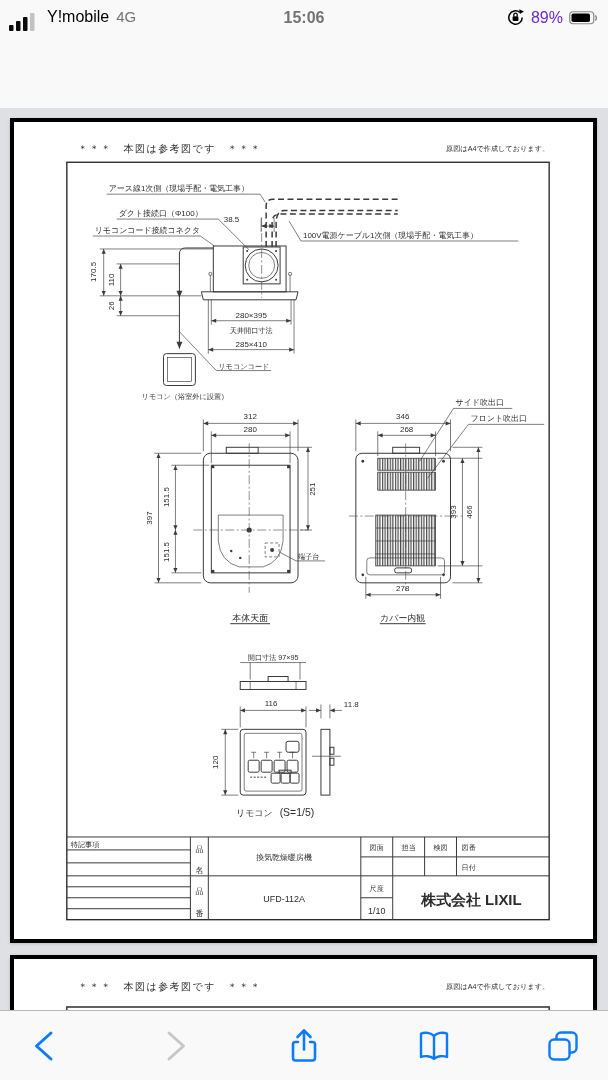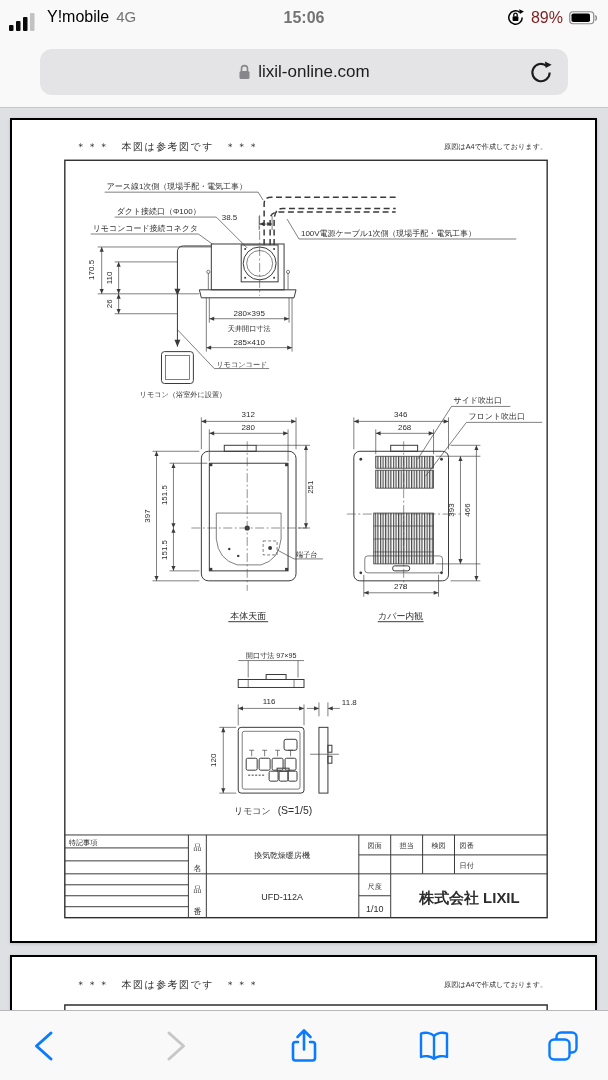--- a/index.html
+++ b/index.html
@@ -5,31 +5,31 @@
   html,body{margin:0;padding:0;background:#222;}
   .screen{position:relative;width:608px;height:1080px;background:#f9f9f9;
     font-family:"Liberation Sans",sans-serif;overflow:hidden;}
   
   .statusbar{position:absolute;top:0;left:0;width:608px;height:42px;background:#f9f9f9;}
   .sb-left{position:absolute;left:8px;top:8px;display:flex;align-items:flex-start;gap:7px;}
   .carrier{font-size:16px;color:#000;}
   .network{font-size:15px;color:#737373;}
   .sb-time{position:absolute;left:0;right:0;top:9px;text-align:center;font-size:16px;font-weight:bold;color:#737373;}
   .sb-right{position:absolute;right:10px;top:8px;display:flex;align-items:center;gap:6px;}
-  .battpct{font-size:16px;color:#7f1d1d;}
+  .battpct{font-size:16px;color:#6d28d9;}
   
   .urlbar{position:absolute;top:42px;left:0;width:608px;height:65px;background:#f9f9f9;border-bottom:1px solid #c6c7c9;}
   .pill{position:absolute;left:40px;top:7px;width:528px;height:46px;background:#e4e4e6;border-radius:12px;
     display:flex;align-items:center;justify-content:center;}
   .pill-center{display:flex;align-items:center;gap:7px;}
   .url-text{font-size:17px;color:#1c1c1e;}
   .reload{position:absolute;right:14px;top:10px;width:26px;height:26px;cursor:pointer;}
   
   .content{position:absolute;top:108px;left:0;width:608px;height:902px;background:#dfe0e3;}
-  .sheet{position:absolute;left:10px;width:587px;background:#fff;border:2px solid #000000;
+  .sheet{position:absolute;left:10px;width:587px;background:#fff;border:4px solid #000000;
     box-shadow:0 1px 3px rgba(0,0,0,.15);box-sizing:border-box;}
   .sheet1{top:10px;height:825px;}
   .sheet2{top:847px;height:120px;}
   svg{display:block;}
   
   .toolbar{position:absolute;top:1010px;left:0;width:608px;height:70px;background:#f9f9f9;
     border-top:1px solid #b8b8ba;display:flex;align-items:center;justify-content:space-between;padding:0 22px;box-sizing:border-box;}
   .tb-btn{width:46px;height:46px;display:flex;align-items:center;justify-content:center;cursor:pointer;}
   
   .dl{stroke:#3a3a3a;fill:none;stroke-width:1;}
@@ -65,35 +65,20 @@
       </svg>
       <span class="battpct">89%</span>
       <svg width="29" height="14" viewBox="0 0 29 14">
         <rect x="0.75" y="0.75" width="24" height="12" rx="3.2" stroke="#8a8a8e" stroke-width="1.2" fill="none"></rect>
         <rect x="2.5" y="2.5" width="18.5" height="8.5" rx="1.8" fill="#000"></rect>
         <path d="M26.3 4.5 a3.4 3.4 0 0 1 0 5" stroke="#8a8a8e" stroke-width="1.4" fill="none"></path>
       </svg>
     </div>
   </div>
 
-  <div class="urlbar">
-    <div class="pill">
-      <div class="pill-center">
-        <svg width="13" height="16" viewBox="0 0 13 16">
-          <rect x="1.5" y="7" width="10" height="8" rx="1.5" fill="#86868b"></rect>
-          <path d="M3.5 7 V4.6 a3 3 0 0 1 6 0 V7" stroke="#86868b" stroke-width="1.6" fill="none"></path>
-        </svg>
-        <span class="url-text">lixil-online.com</span>
-      </div>
-      <svg class="reload" viewBox="0 0 24 24">
-        <path d="M20 12.5 a8 8 0 1 1 -2.6 -5.9" stroke="#1c1c1e" stroke-width="1.9" fill="none"></path>
-        <polygon points="15.6,2.2 16.4,8.2 21.8,5.4" fill="#1c1c1e"></polygon>
-      </svg>
-    </div>
-  </div>
 
   <div class="content">
 
     <div class="sheet sheet1">
       <svg width="585" height="823" viewBox="0 0 587 825">
         <defs>
           <marker id="ar" markerWidth="9" markerHeight="8" refX="8" refY="4" orient="auto">
             <path d="M0.5,0.8 L8,4 L0.5,7.2 Z" fill="#3a3a3a"></path>
           </marker>
           <marker id="arr" markerWidth="9" markerHeight="8" refX="1" refY="4" orient="auto">

